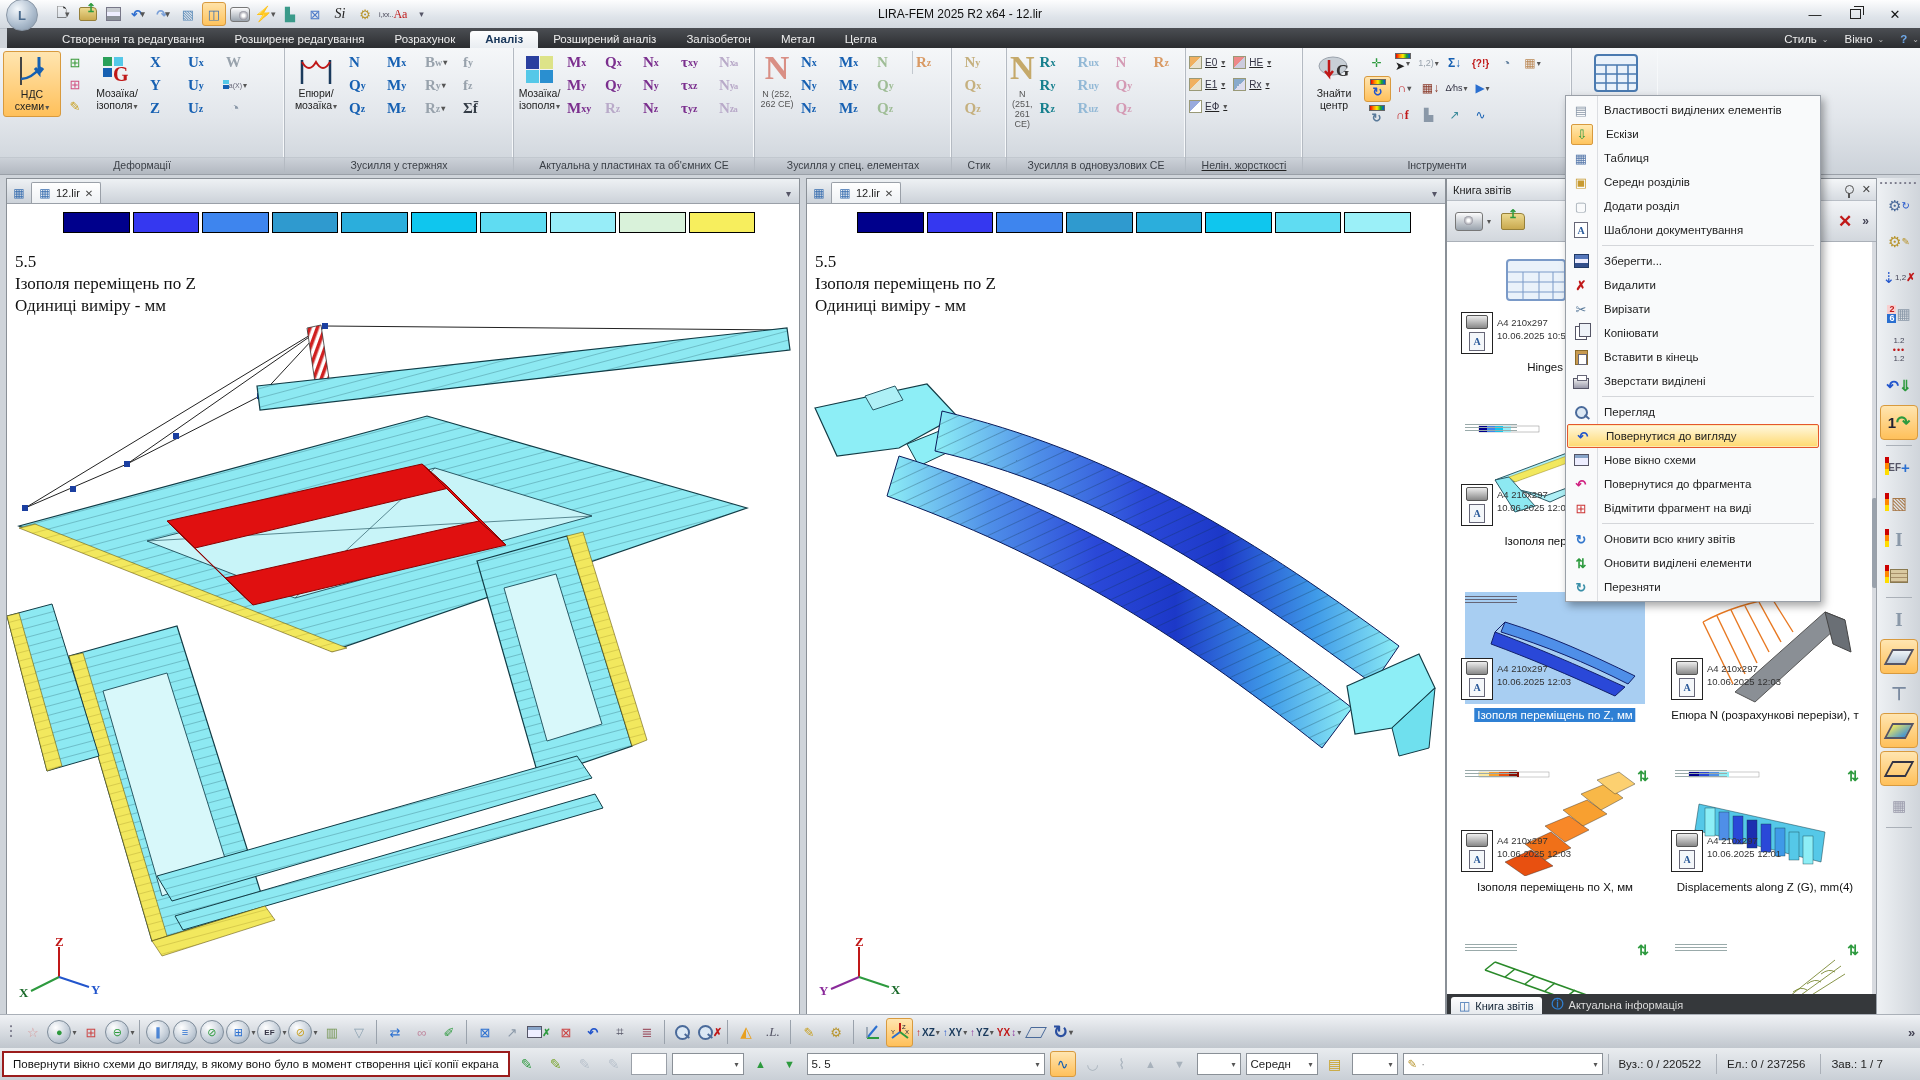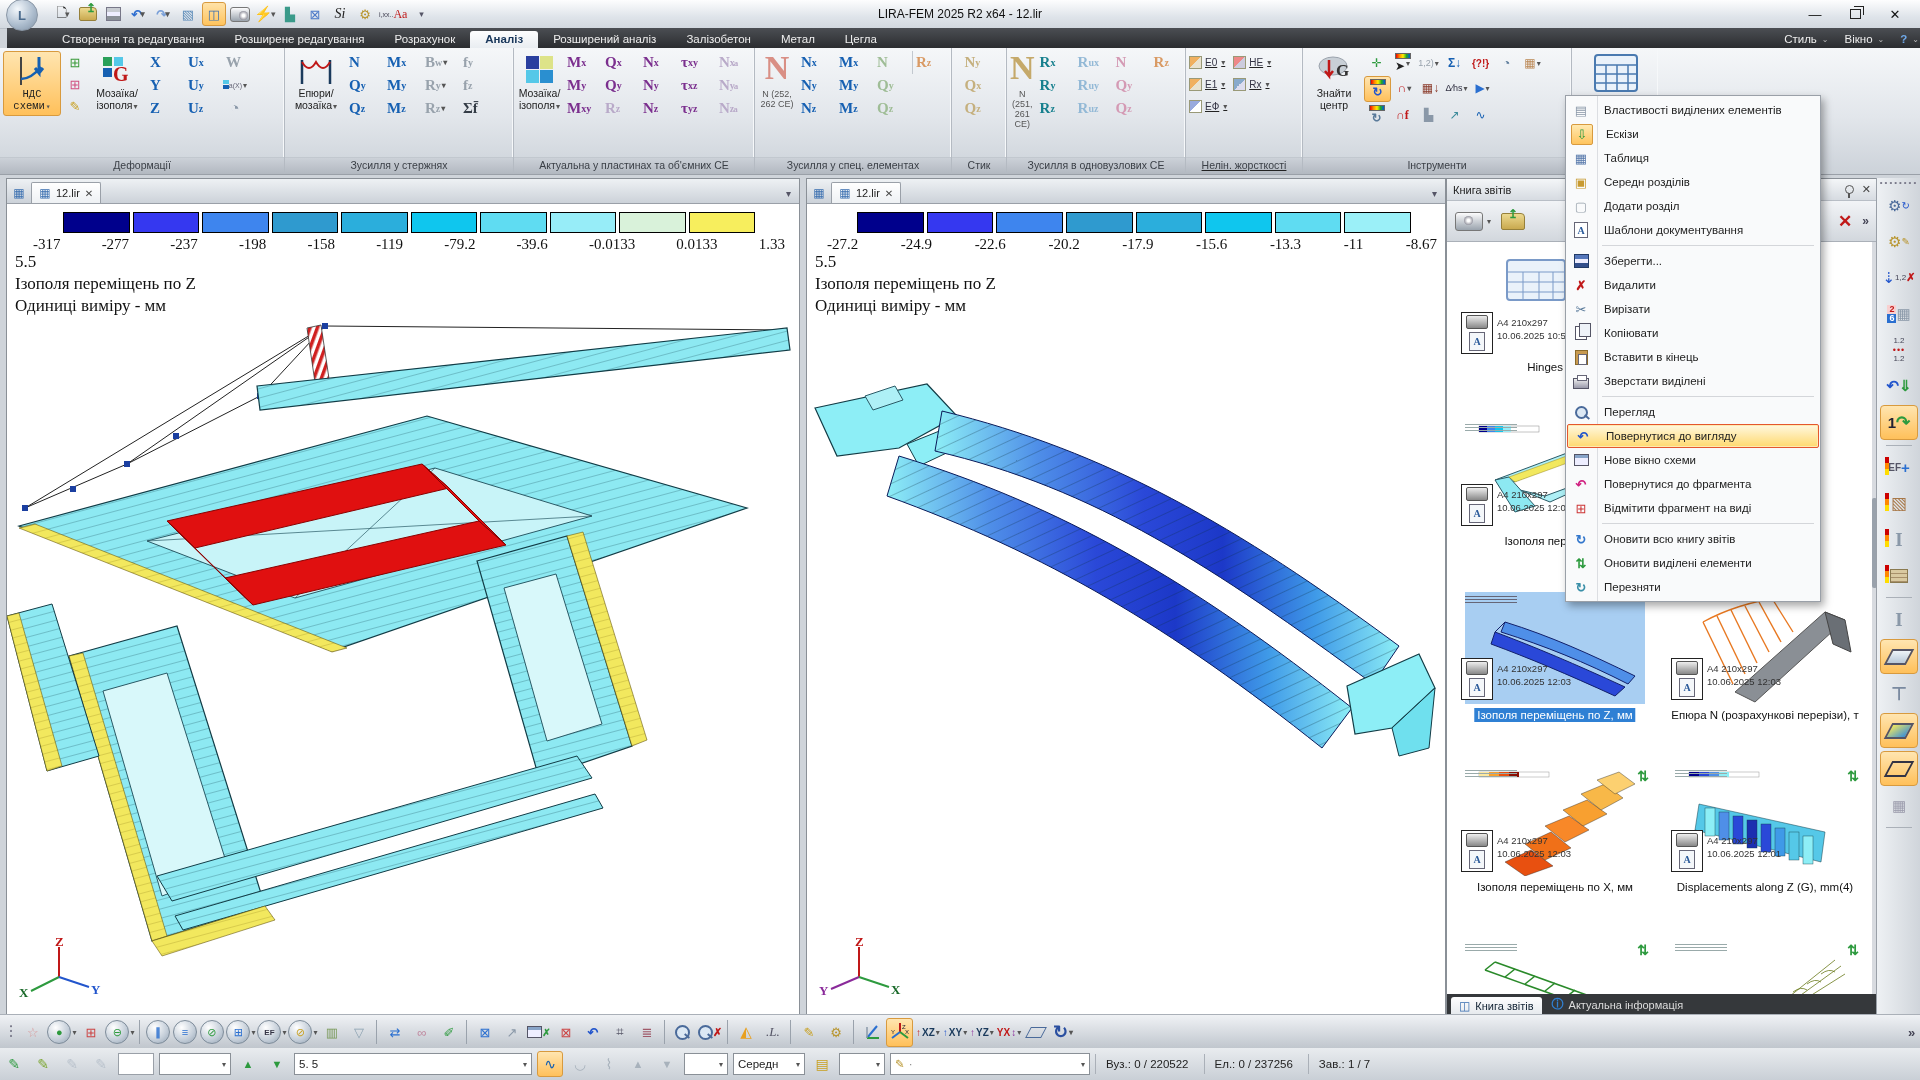--- a/index.html
+++ b/index.html
@@ -23,21 +23,21 @@
   .tabspacer{flex:1;}
   .tmenu{padding:2px 8px 3px 8px;font-size:11.5px;display:flex;gap:4px;align-items:center;}
   .tmenu .crt{color:#bbb;}
   .helpq{color:#6fa8e8;font-weight:bold;}
   
   .ribbon{position:absolute;left:0;top:48px;width:1920px;height:126px;background:linear-gradient(#f5f7f9,#e2e6eb 55%,#ccd2d9);display:flex;border-bottom:1px solid #9aa0a8;}
   .rgroup{display:flex;flex-direction:column;border-right:1px solid #b4bac2;box-shadow:inset -1px 0 0 #f6f8fa;}
   .rg-body{flex:1;display:flex;align-items:flex-start;padding:3px 2px 0 3px;gap:2px;}
   .rg-label{height:16px;line-height:15px;text-align:center;font-size:10.5px;color:#3a3f46;background:linear-gradient(#ccd1d8,#b2b8c0);border-top:1px solid #c2c8cf;white-space:nowrap;overflow:hidden;}
   .bigbtn{width:54px;display:flex;flex-direction:column;align-items:center;font-size:10.5px;line-height:12px;color:#222;padding:2px 1px;border-radius:3px;text-align:center;}
-  .bigbtn.active{background:linear-gradient(#ffe5b0,#ffc05a);border:1px solid #d89a3e;font-family:Liberation Mono, monospace;}
+  .bigbtn.active{background:linear-gradient(#ffe5b0,#ffc05a);border:1px solid #d89a3e;}
   .crt{font-style:normal;font-size:8px;color:#555;margin-left:1px;}
   .bbico{width:34px;height:34px;display:flex;align-items:center;justify-content:center;}
   .lcol{display:flex;flex-direction:column;}
   .lt{min-width:30px;height:23px;display:flex;align-items:center;padding:0 3px;font-family:"Liberation Serif",serif;font-weight:bold;font-size:15px;border-radius:2px;white-space:nowrap;}
   .lt sub{font-size:10px;vertical-align:-3px;line-height:0;}
   .lt sup{font-size:9px;vertical-align:5px;line-height:0;margin-left:-1px;}
   .blue{color:#1660b2}.grey{color:#98a2ac}.purple{color:#7b2f8e}.lav{color:#b9aac9}.dark{color:#343c46}
   .sage{color:#9fbd96}.tan{color:#c5b07e}.teal{color:#17808e}.ltblue{color:#93b9d6}.pink{color:#d49ab4}.orangec{color:#d99a64}
   .bigN{font-family:"Liberation Serif",serif;font-weight:bold;font-size:34px;line-height:34px;}
   .bigNcap{font-size:9px;color:#555;text-align:center;line-height:10px;margin-top:4px;}
@@ -711,33 +711,20 @@
           <div class="sw" style="background: rgb(53, 56, 240);"></div>
           <div class="sw" style="background: rgb(62, 133, 238);"></div>
           <div class="sw" style="background: rgb(47, 154, 207);"></div>
           <div class="sw" style="background: rgb(43, 174, 220);"></div>
           <div class="sw" style="background: rgb(15, 198, 238);"></div>
           <div class="sw" style="background: rgb(95, 220, 242);"></div>
           <div class="sw" style="background: rgb(151, 237, 248);"></div>
           <div class="sw" style="background: rgb(217, 242, 218);"></div>
           <div class="sw" style="background: rgb(247, 238, 93);"></div>
         </div>
-      <div class="scalelabels" style="left:26px;right:14px;top:32px;">
-          <span>-317</span>
-          <span>-277</span>
-          <span>-237</span>
-          <span>-198</span>
-          <span>-158</span>
-          <span>-119</span>
-          <span>-79.2</span>
-          <span>-39.6</span>
-          <span>-0.0133</span>
-          <span>0.0133</span>
-          <span>1.33</span>
-        </div>
       <div class="vload" style="top:48px;">5.5</div>
       <div class="vtitle" style="top:70px;">Ізополя переміщень по Z</div>
       <div class="vunits" style="top:92px;">Одиниці виміру - мм</div>
       <svg style="position:absolute;left:0;top:112px;" width="792" height="660" viewBox="0 0 792 660">
         <defs>
           <pattern id="cyh" width="9" height="9" patternUnits="userSpaceOnUse" patternTransform="rotate(75)">
             <rect width="9" height="9" fill="#8de9f2"></rect>
               <line x1="0" y1="0" x2="0" y2="9" stroke="#2f6b78" stroke-width="0.7"></line>
           </pattern>
           <pattern id="yelp" width="8" height="8" patternUnits="userSpaceOnUse" patternTransform="rotate(75)">
@@ -822,31 +809,20 @@
     <div class="vbody">
       <div class="scalebar" style="left:50px;right:34px;top:8px;">
           <div class="sw" style="background: rgb(0, 0, 140);"></div>
           <div class="sw" style="background: rgb(53, 56, 240);"></div>
           <div class="sw" style="background: rgb(62, 133, 238);"></div>
           <div class="sw" style="background: rgb(47, 154, 207);"></div>
           <div class="sw" style="background: rgb(43, 174, 220);"></div>
           <div class="sw" style="background: rgb(15, 198, 238);"></div>
           <div class="sw" style="background: rgb(95, 220, 242);"></div>
           <div class="sw" style="background: rgb(155, 240, 248);"></div>
-        </div>
-      <div class="scalelabels" style="left:20px;right:8px;top:32px;">
-          <span>-27.2</span>
-          <span>-24.9</span>
-          <span>-22.6</span>
-          <span>-20.2</span>
-          <span>-17.9</span>
-          <span>-15.6</span>
-          <span>-13.3</span>
-          <span>-11</span>
-          <span>-8.67</span>
         </div>
       <div class="vload" style="top:48px;">5.5</div>
       <div class="vtitle" style="top:70px;">Ізополя переміщень по Z</div>
       <div class="vunits" style="top:92px;">Одиниці виміру - мм</div>
       <svg style="position:absolute;left:0;top:112px;" width="638" height="660" viewBox="0 0 638 660">
         <defs>
           <linearGradient id="bg1" x1="0" y1="0" x2="1" y2="0">
             <stop offset="0" stop-color="#8deef6"></stop>
               <stop offset="0.22" stop-color="#4f8fe8"></stop>
             <stop offset="0.45" stop-color="#2a48d8"></stop>
@@ -1370,20 +1346,21 @@
       </span>
     <span class="tbtn">
         <span class="pgram" style="width:14px;height:9px;border-width:1.5px;border-color:#4a6a9a;"></span>
       </span>
     <span class="tbtn" style="color:#2a4fa0;font-size:18px;font-weight:bold;">↻<i class="crt">▾</i></span>
     <span style="flex:1;"></span>
     <span class="tbtn" style="color:#445;font-weight:bold;">»</span>
   </div>
 
   <div class="statusbar">
+    <div class="msgbox">Повернути вікно схеми до вигляду, в якому воно було в момент створення цієї копії екрана</div>
     <span class="stbtn" style="color:#2d9a3e;">✎</span>
     <span class="stbtn" style="color:#7aa52e;">✎</span>
     <span class="stbtn" style="color:#b9c2cc;">✎</span>
     <span class="stbtn" style="color:#b9c2cc;">✎</span>
     <span style="width:34px;height:20px;background:#fff;border:1px solid #9aa0a8;"></span>
     <div class="combo" style="width:62px;">
         <span class="crt">▾</span>
       </div>
     <span class="stbtn" style="color:#2d9a3e;font-size:11px;">▲</span>
     <span class="stbtn" style="color:#2d9a3e;font-size:11px;">▼</span>

